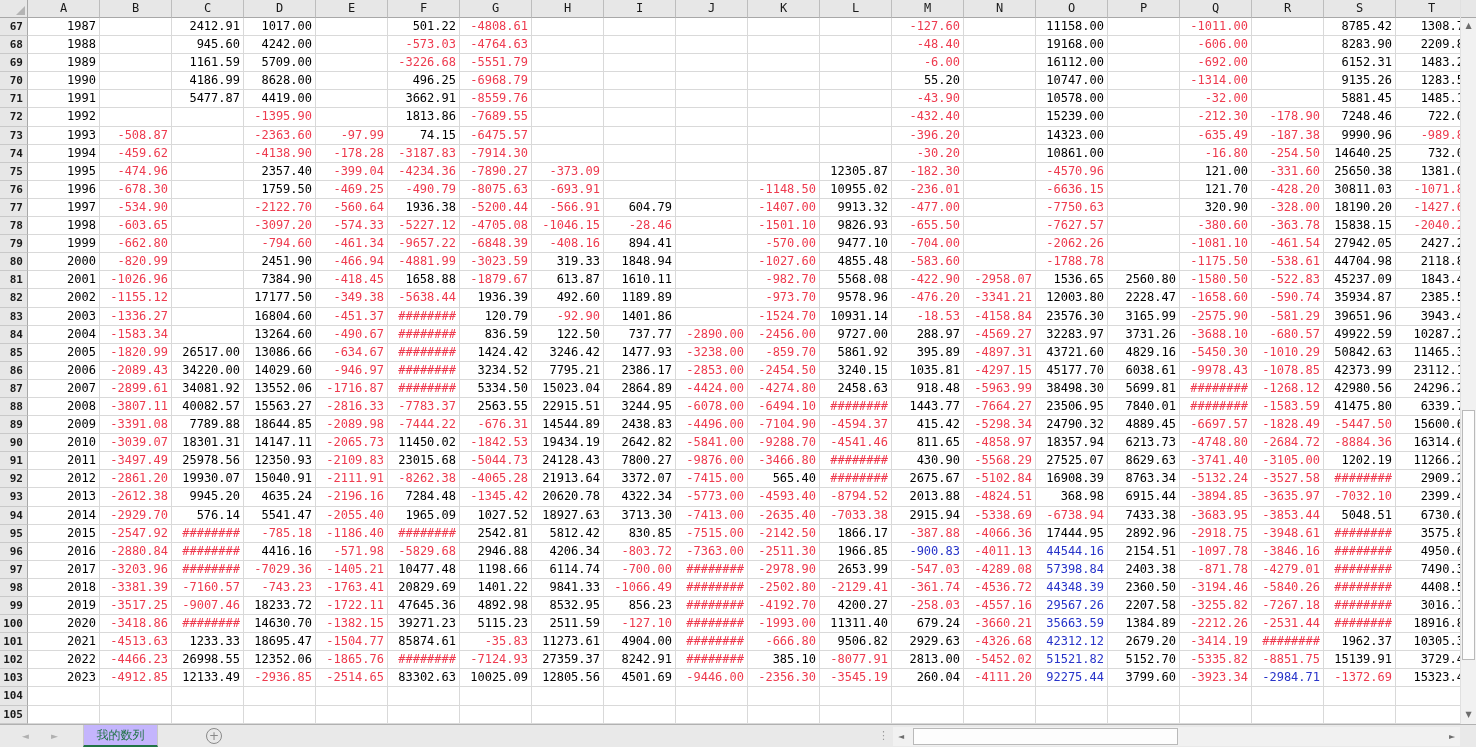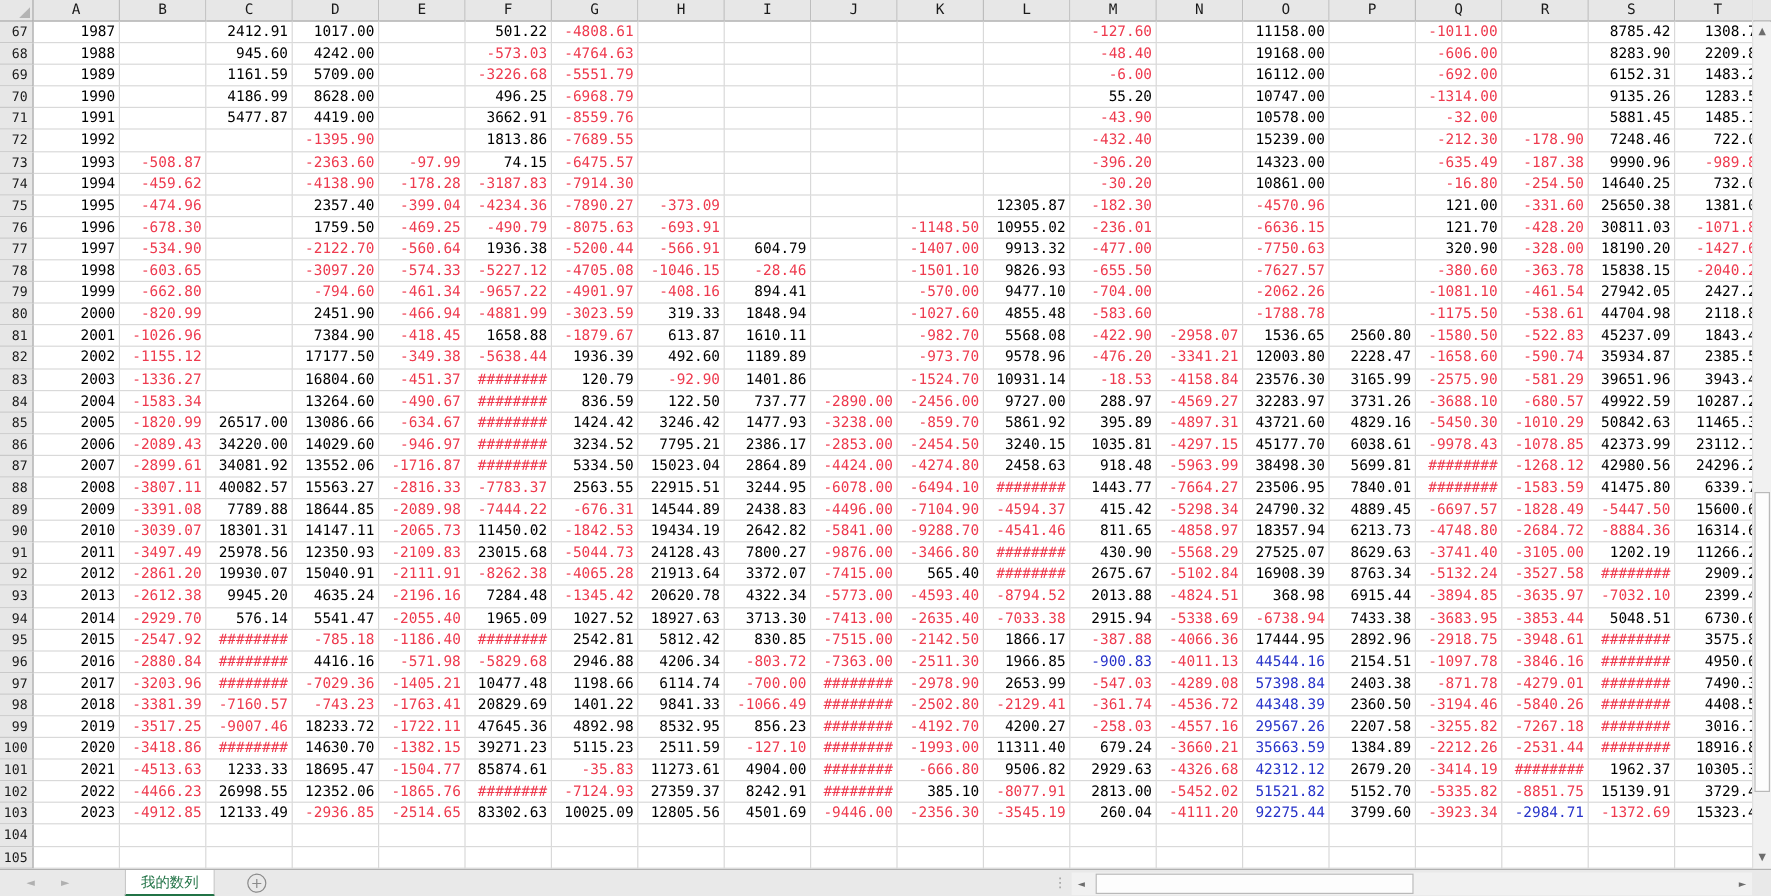--- a/index.html
+++ b/index.html
@@ -20,38 +20,38 @@
   .corner{flex:none;width:28px;height:18px;background:var(--hdr-bg);
     border-right:1px solid var(--hdr-line);border-bottom:1px solid var(--hdr-line);position:relative;}
   .corner .tri{position:absolute;right:2px;bottom:2px;width:0;height:0;
     border-left:9px solid transparent;border-bottom:9px solid #b4b4b4;}
   .ch{flex:none;width:72px;height:18px;background:var(--hdr-bg);
     border-right:1px solid var(--hdr-sep);border-bottom:1px solid var(--hdr-line);
     text-align:center;font-size:12px;line-height:17px;color:#1a1a1a;}
   .r{display:flex;height:18.1px;}
   .rh{flex:none;width:28px;background:var(--hdr-bg);
     border-right:1px solid var(--hdr-line);border-bottom:1px solid #c9c9c9;
-    font-size:11px;line-height:17px;text-align:right;padding-right:4px;color:#1a1a1a;}
+    font-size:11px;line-height:17px;text-align:right;padding-right:4px;color:#1a1a1a;font-weight:bold;}
   .c{flex:none;width:72px;border-right:1px solid var(--grid);border-bottom:1px solid var(--grid);
     font-size:12px;line-height:17px;text-align:right;padding-right:3px;
     white-space:nowrap;overflow:hidden;color:var(--ink);}
   .neg{color:var(--red);}
   .blu{color:var(--blue);}
   
   .vscroll{position:absolute;right:0;top:0;width:16px;height:724px;background:#f1f1f1;border-left:1px solid #e0e0e0;}
   .vscroll .sq{position:absolute;top:0;left:0;right:0;height:18px;background:var(--hdr-bg);border-bottom:1px solid var(--hdr-line);}
   .sbtn{position:absolute;left:1px;right:1px;height:16px;background:#f1f1f1;
     color:#6d6d6d;font-size:8px;text-align:center;line-height:16px;
     font-family:"DejaVu Sans",sans-serif;}
   .vthumb{position:absolute;left:1px;right:1px;top:410px;height:250px;background:#fdfdfd;border:1px solid #b9b9b9;}
   
   .bottombar{position:absolute;left:0;top:724px;width:1476px;height:23px;background:#e9e9e9;
     border-top:1px solid #b1b1b1;font-family:"DejaVu Sans",sans-serif;}
   .tabnav{position:absolute;left:22px;top:0;height:22px;display:flex;align-items:center;gap:22px;color:#b0b0b0;font-size:9px;}
-  .sheettab{position:absolute;left:104px;top:0;width:75px;height:22px;background:#ffffff;
+  .sheettab{position:absolute;left:83px;top:0;width:75px;height:22px;background:#c4b5fd;
     border-left:1px solid #c8c8c8;border-right:1px solid #c8c8c8;border-bottom:2px solid var(--green);
     color:var(--green);font-size:12px;text-align:center;line-height:20px;}
   .addsheet{position:absolute;left:206px;top:3px;width:16px;height:16px;border:1px solid #8a8a8a;
     border-radius:50%;color:#8a8a8a;font-size:12px;line-height:14px;text-align:center;background:transparent;}
   .splitter{position:absolute;left:878px;top:4px;color:#9a9a9a;font-size:11px;}
   .hscroll{position:absolute;left:893px;top:2px;width:567px;height:19px;background:#f1f1f1;}
   .hbtn{position:absolute;top:0;width:16px;height:19px;color:#6d6d6d;font-size:8px;text-align:center;line-height:19px;}
   .hthumb{position:absolute;left:20px;top:1px;width:265px;height:17px;background:#fdfdfd;border:1px solid #b9b9b9;}
 </style>
 </head>
@@ -363,21 +363,21 @@
         <div class="c neg">-2040.2</div>
       </div>
       <div class="r">
         <div class="rh">79</div>
         <div class="c">1999</div>
         <div class="c neg">-662.80</div>
         <div class="c"></div>
         <div class="c neg">-794.60</div>
         <div class="c neg">-461.34</div>
         <div class="c neg">-9657.22</div>
-        <div class="c neg">-4901.97</div>
+        <div class="c neg">-6848.39</div>
         <div class="c neg">-408.16</div>
         <div class="c">894.41</div>
         <div class="c"></div>
         <div class="c neg">-570.00</div>
         <div class="c">9477.10</div>
         <div class="c neg">-704.00</div>
         <div class="c"></div>
         <div class="c neg">-2062.26</div>
         <div class="c"></div>
         <div class="c neg">-1081.10</div>

